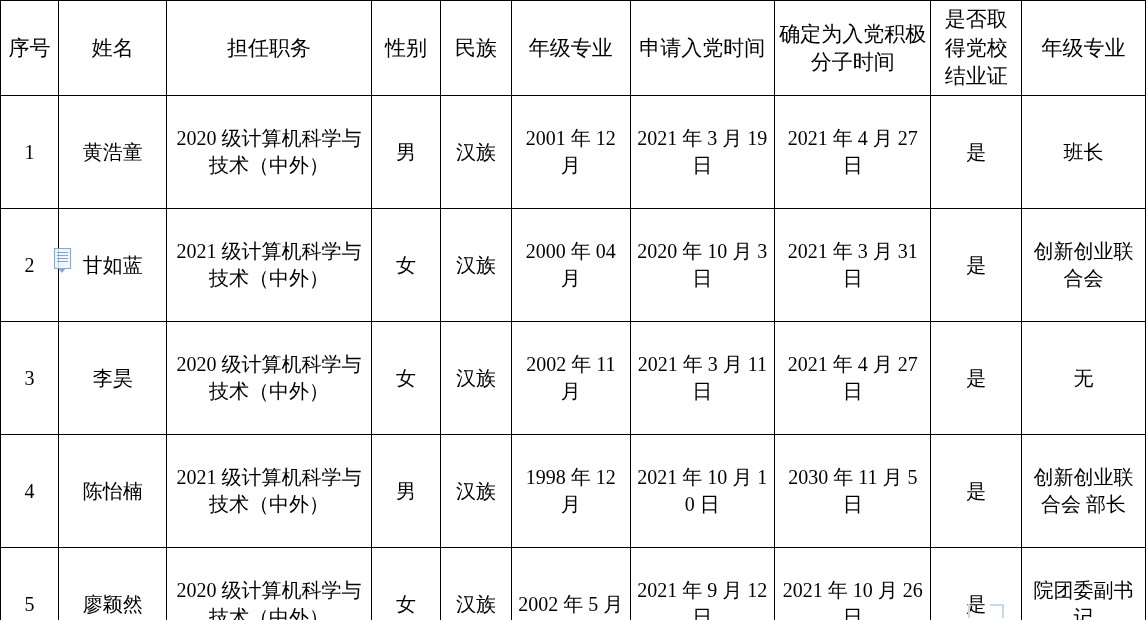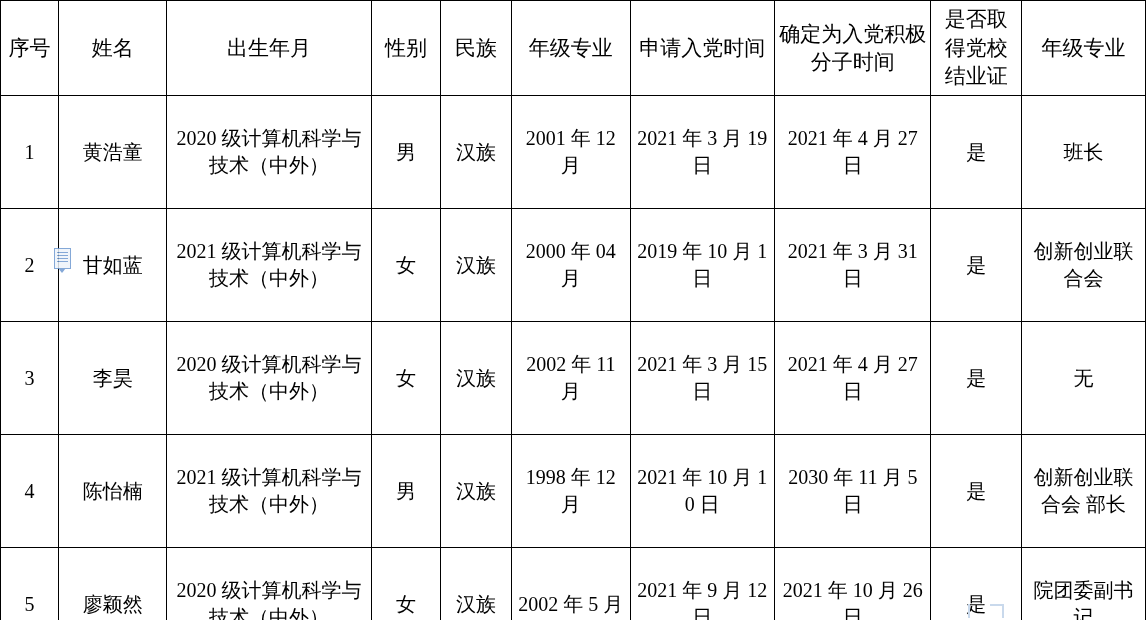--- a/index.html
+++ b/index.html
@@ -126,21 +126,21 @@
       <col class="c5">
         <col class="c6">
         <col class="c7">
         <col class="c8">
         <col class="c9">
     </colgroup>
     <thead>
       <tr>
         <td>序号</td>
         <td>姓名</td>
-        <td>出生年月</td>
+        <td>担任职务</td>
         <td>性别</td>
         <td>民族</td>
         <td>年级专业</td>
         <td>申请入党时间</td>
         <td>确定为入党积极分子时间</td>
         <td>是否取得党校结业证</td>
         <td>年级专业</td>
       </tr>
     </thead>
     <tbody>
@@ -156,33 +156,33 @@
         <td>是</td>
         <td>班长</td>
       </tr>
       <tr>
         <td>2</td>
         <td>甘如蓝</td>
         <td class="cell-major">2021 级计算机科学与技术（中外）</td>
         <td>女</td>
         <td>汉族</td>
         <td>2000 年 04 月</td>
-        <td>2019 年 10 月 1 日</td>
+        <td>2020 年 10 月 3 日</td>
         <td>2021 年 3 月 31 日</td>
         <td>是</td>
         <td>创新创业联合会</td>
       </tr>
       <tr>
         <td>3</td>
         <td>李昊</td>
         <td class="cell-major">2020 级计算机科学与技术（中外）</td>
         <td>女</td>
         <td>汉族</td>
         <td>2002 年 11 月</td>
-        <td>2021 年 3 月 15 日</td>
+        <td>2021 年 3 月 11 日</td>
         <td>2021 年 4 月 27 日</td>
         <td>是</td>
         <td>无</td>
       </tr>
       <tr>
         <td>4</td>
         <td>陈怡楠</td>
         <td class="cell-major">2021 级计算机科学与技术（中外）</td>
         <td>男</td>
         <td>汉族</td>

